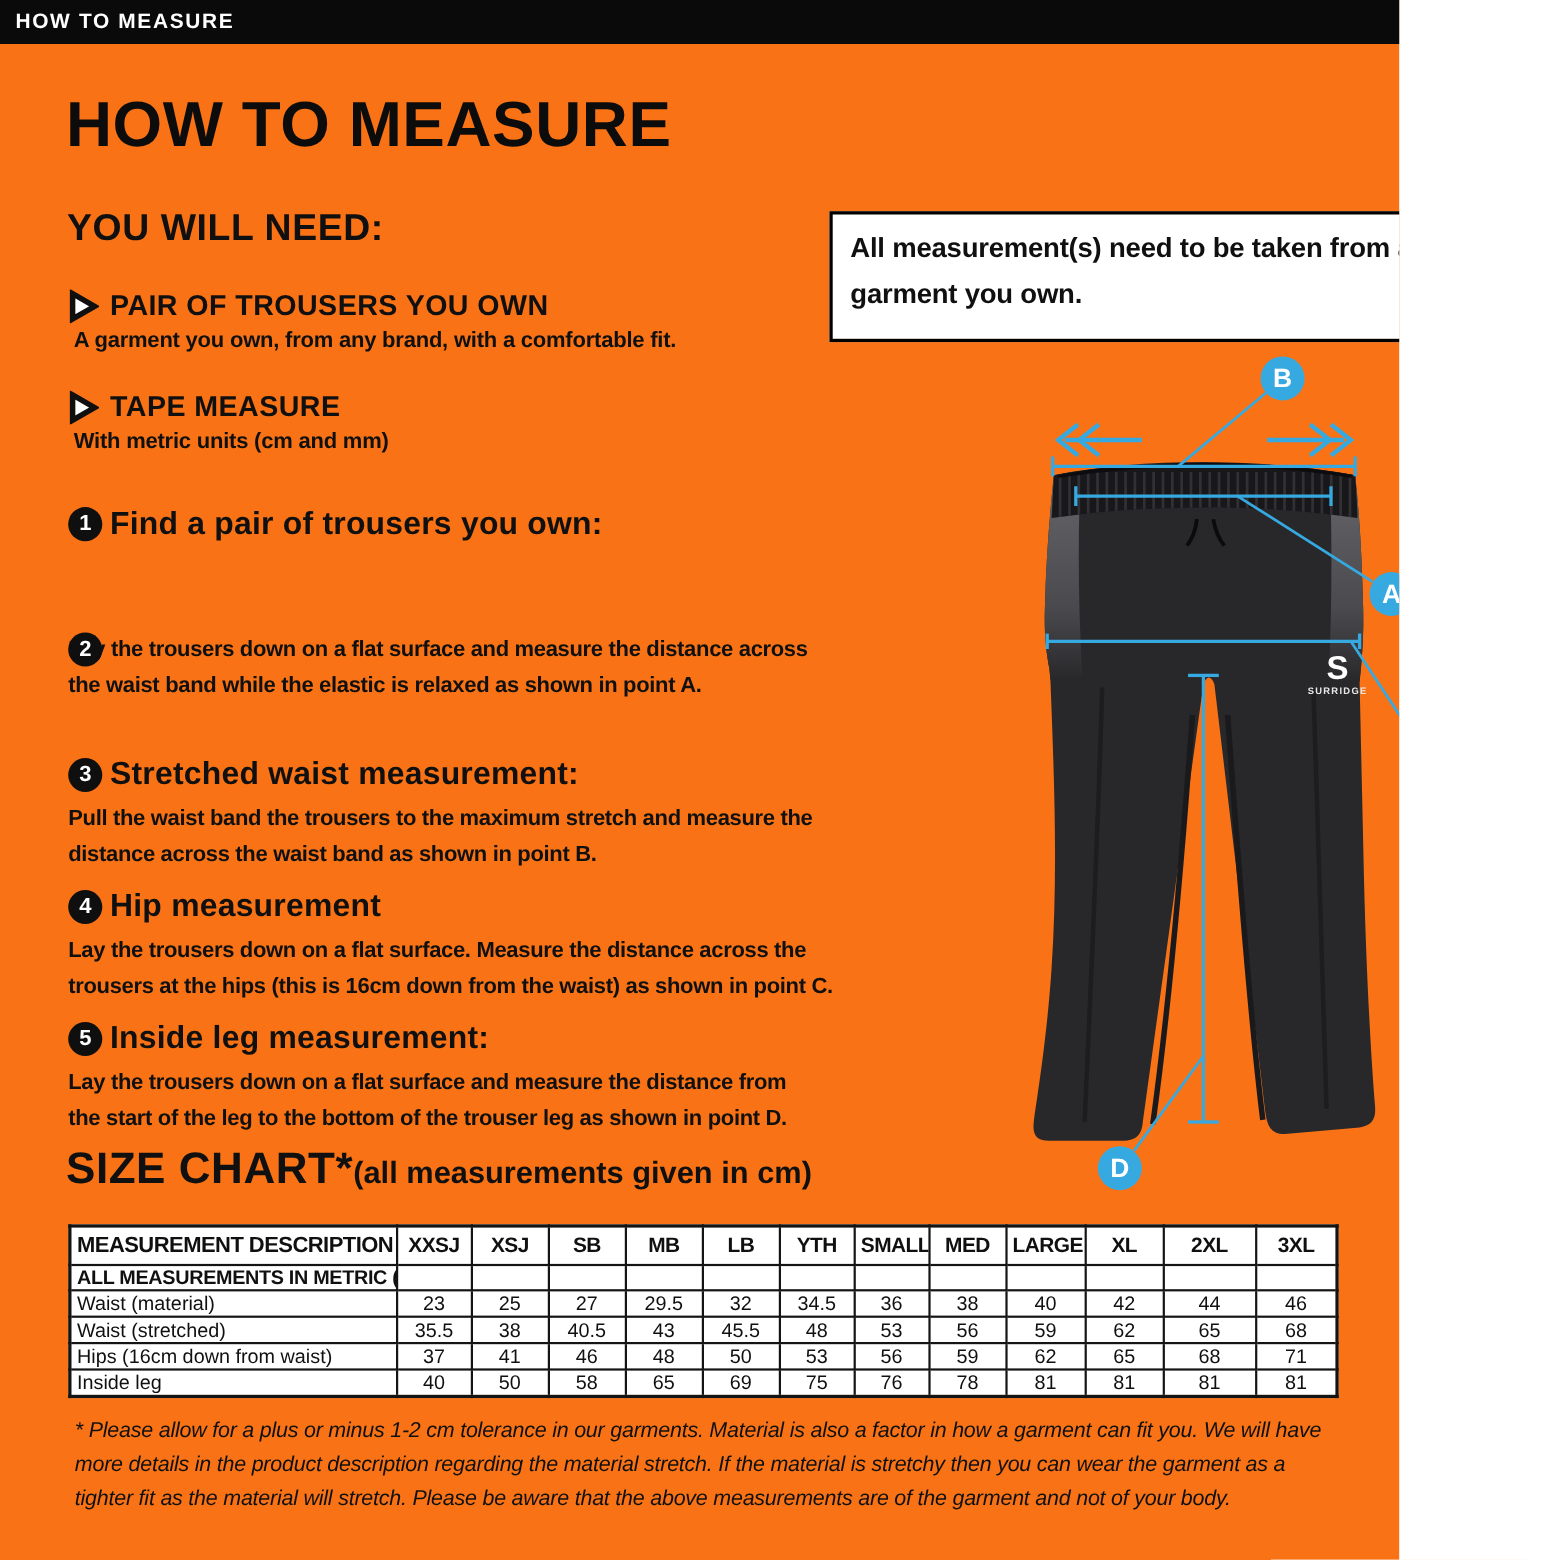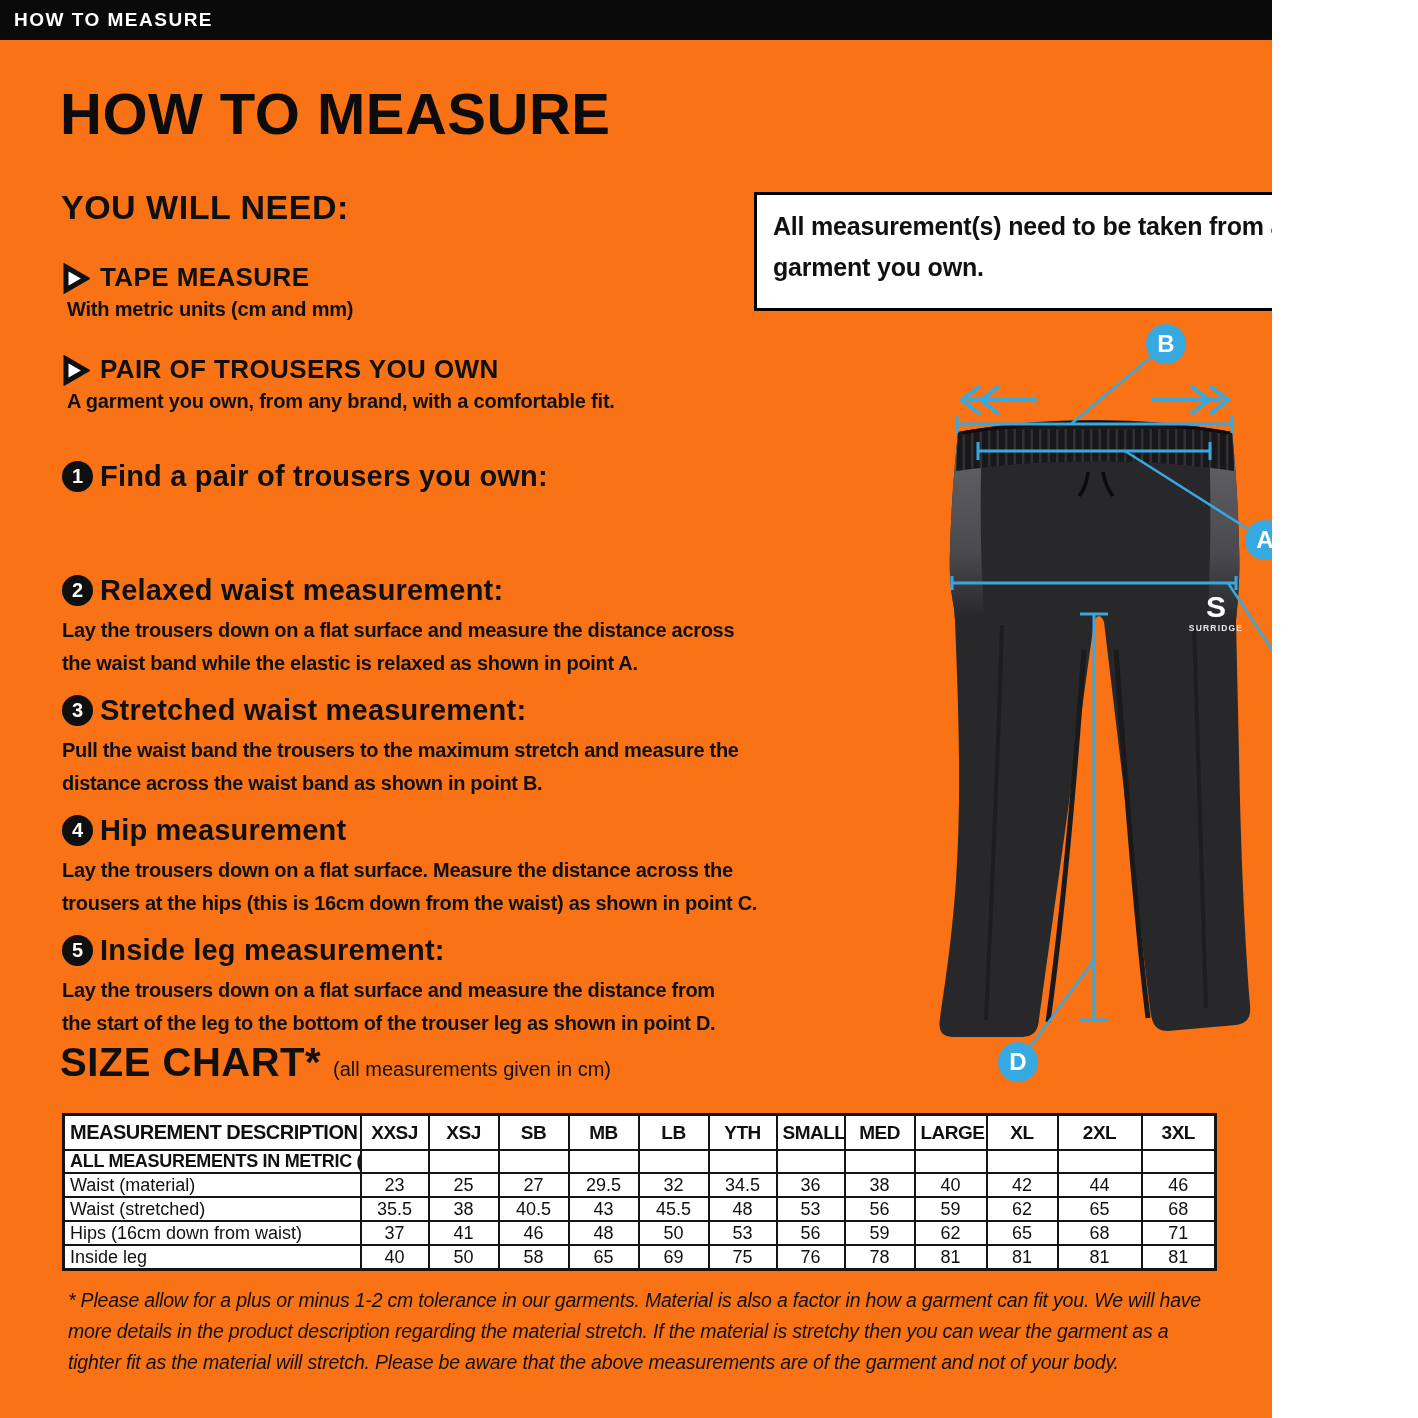--- a/index.html
+++ b/index.html
@@ -43,23 +43,23 @@
               border:3px solid #000; box-sizing:border-box; background:#fff; }
   .note-text { margin:11px 16px; font-size:25px; font-weight:bold; line-height:41px;
                letter-spacing:-0.2px; white-space:pre-line; }
 
   
   .trousers-fig { position:absolute; left:898px; top:320px; width:462px; height:790px; margin:0; }
   .trousers-fig svg text { font-family:"Liberation Sans", sans-serif; }
   .badge-label { fill:#fff; font-size:24px; font-weight:bold; text-anchor:middle; }
 
   
-  .size-chart-row { position:absolute; left:60px; top:1040px; display:flex; align-items:baseline; gap:12px; }
+  .size-chart-row { position:absolute; left:60px; top:1040px; display:flex; align-items:baseline; }
   .size-chart-title { margin:0; font-size:40px; font-weight:bold; letter-spacing:0.5px; }
-  .size-chart-sub { font-size:20px; font-weight:normal; }
+  .size-chart-sub { font-size:28px; font-weight:bold; }
 
   .size-table { position:absolute; left:62px; top:1113px; width:1152px; border-collapse:collapse;
                 table-layout:fixed; border:3px solid #141414; background:#fff; }
   .size-table th, .size-table td { border:2px solid #141414; padding:0 5px; overflow:hidden; white-space:nowrap; }
   .size-table thead th { font-size:19px; font-weight:bold; height:33px; letter-spacing:-0.5px; text-align:center; }
   .size-table thead th.desc-col { text-align:left; font-size:20px; }
   .size-table tr.metric-row td { height:20px; font-size:15.5px; font-weight:bold; text-align:left;
                                  letter-spacing:-0.3px; }
   .size-table tbody td { height:22px; font-size:18px; text-align:center; }
   .size-table tbody td.row-label { text-align:left; font-size:18px; }
@@ -87,43 +87,42 @@
   <h1 class="page-title">HOW TO MEASURE</h1>
   <h2 class="ywn">YOU WILL NEED:</h2>
 
   <section class="needs" id="needs">
   <div class="need">
     <span class="tri">
       <svg width="28" height="31" viewBox="0 0 28 31">
             <path d="M4 4 L24 15.5 L4 27 Z"></path>
           </svg>
     </span>
-    <h3 class="need-title">TAPE MEASURE</h3>
-    <p class="need-desc">With metric units (cm and mm)</p>
+    <h3 class="need-title">PAIR OF TROUSERS YOU OWN</h3>
+    <p class="need-desc">A garment you own, from any brand, with a comfortable fit.</p>
   </div>
 
   <div class="need">
     <span class="tri">
       <svg width="28" height="31" viewBox="0 0 28 31">
             <path d="M4 4 L24 15.5 L4 27 Z"></path>
           </svg>
     </span>
-    <h3 class="need-title">PAIR OF TROUSERS YOU OWN</h3>
-    <p class="need-desc">A garment you own, from any brand, with a comfortable fit.</p>
+    <h3 class="need-title">TAPE MEASURE</h3>
+    <p class="need-desc">With metric units (cm and mm)</p>
   </div>
 </section>
   <section class="steps" id="steps">
   <div class="step">
     <span class="step-num">1</span>
     <h3 class="step-title">Find a pair of trousers you own:</h3>
   </div>
 
   <div class="step">
     <span class="step-num">2</span>
-    <h3 class="step-title">Relaxed waist measurement:</h3>
     <p class="step-body">Lay the trousers down on a flat surface and measure the distance across
 the waist band while the elastic is relaxed as shown in point A.</p>
   </div>
 
   <div class="step">
     <span class="step-num">3</span>
     <h3 class="step-title">Stretched waist measurement:</h3>
     <p class="step-body">Pull the waist band the trousers to the maximum stretch and measure the
 distance across the waist band as shown in point B.</p>
   </div>

